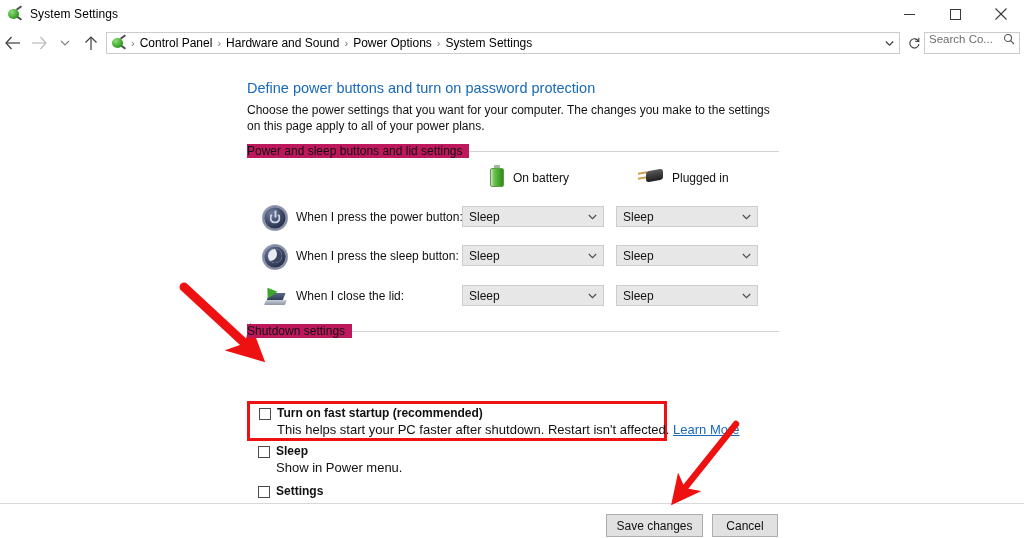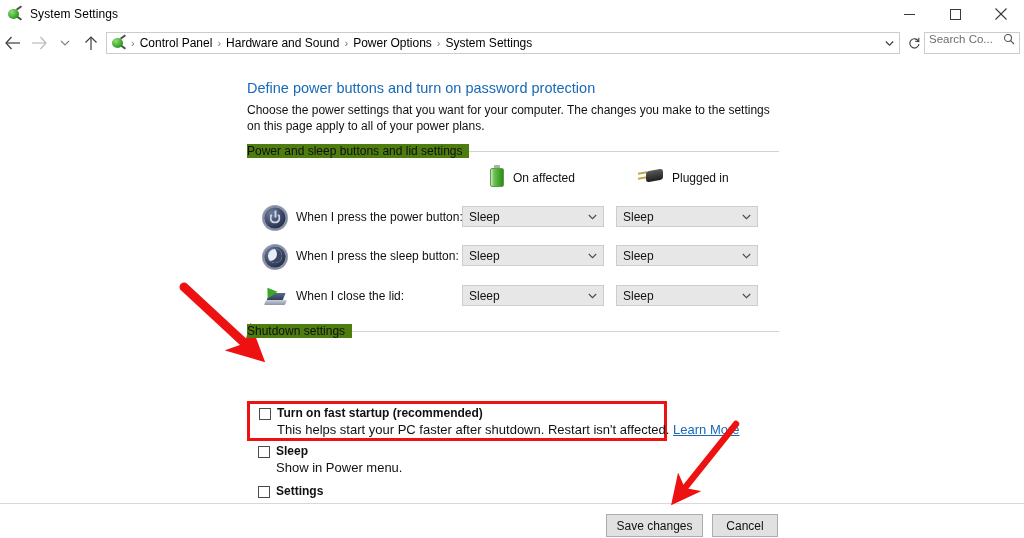--- a/index.html
+++ b/index.html
@@ -69,21 +69,21 @@
     position:absolute; left:247px; top:22px;
     font-size:14.5px; color:#1769b8; white-space:nowrap;
   }
   #page-desc{
     position:absolute; left:247px; top:44px; width:532px;
     font-size:12px; color:#111; line-height:16px;
   }
 
   .section-head{
     position:absolute; font-size:12px; color:#111; white-space:nowrap;
-    background:#4d7c0f; padding-right:7px; z-index:2;
+    background:#be185d; padding-right:7px; z-index:2;
   }
   .section-rule{
     position:absolute; height:1px; background:#d2d2d2; z-index:1;
   }
 
   
   .colhead{ position:absolute; display:flex; align-items:center; }
   .colhead span{ font-size:12px; color:#111; white-space:nowrap; }
 
   
@@ -332,21 +332,21 @@
   <div id="page-title">Define power buttons and turn on password protection</div>
   <div id="page-desc">Choose the power settings that you want for your computer. The changes you make to the settings on this page apply to all of your power plans.</div>
 
   <div class="section-head" style="left:247px; top:86px;">Power and sleep buttons and lid settings</div>
   <div class="section-rule" style="left:247px; top:93px; width:532px;"></div>
 
   <div class="colhead" style="left:490px; top:107px;">
     <span style="margin-right:9px;">
       <span class="battery" style="display:inline-block;"><span class="cap"></span><span class="body"></span></span>
     </span>
-    <span>On affected</span>
+    <span>On battery</span>
   </div>
   <div class="colhead" style="left:637px; top:110px;">
     <span style="margin-right:9px;">
       <span class="plug" style="display:inline-block;"><span class="pin1"></span><span class="pin2"></span><span class="head"></span></span>
     </span>
     <span>Plugged in</span>
   </div>
 
   <div class="setrow" style="top:148px;">
     <div class="rowicon">

